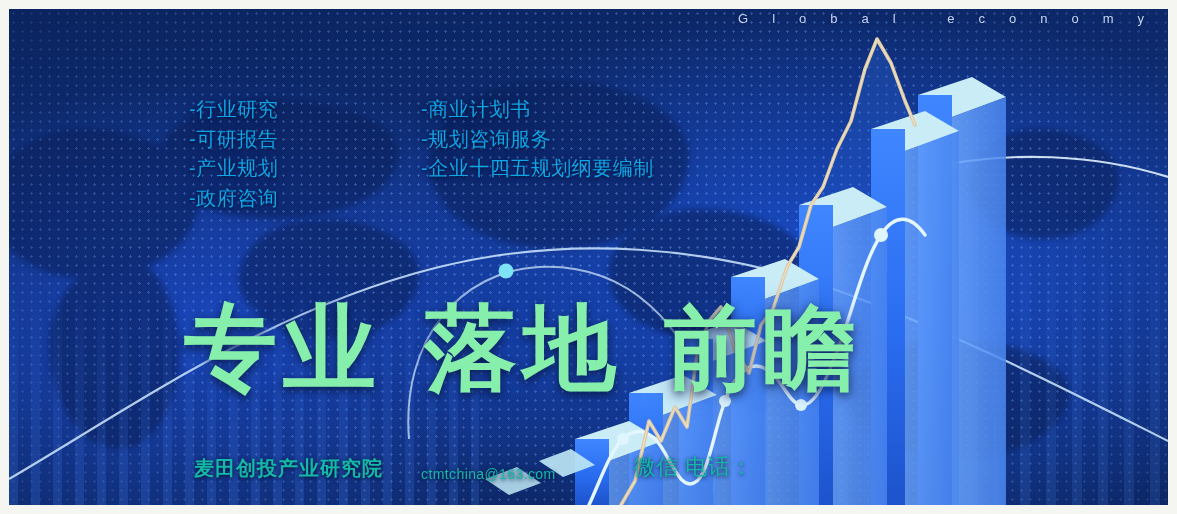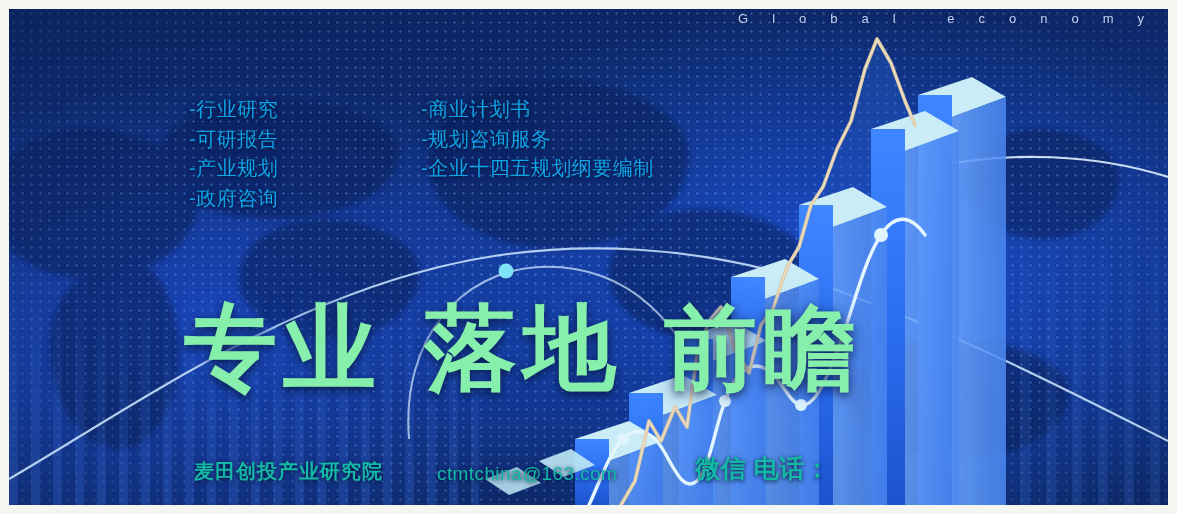--- a/index.html
+++ b/index.html
@@ -121,22 +121,22 @@
   
   .footer{
     position:absolute;
     left:185px;top:443px;
     display:flex;align-items:flex-end;
     white-space:nowrap;
     color:#14b8a6;
     text-shadow:0 1px 4px rgba(4,14,46,.95);
   }
   .f-org{font-size:20px;font-weight:700;letter-spacing:1px;}
-  .f-mail{font-size:19px;font-weight:400;letter-spacing:.4px;margin-left:54px;}
-  .f-wx{font-size:25px;font-weight:700;letter-spacing:.5px;margin-left:78px;}
+  .f-mail{font-size:14px;font-weight:400;letter-spacing:.4px;margin-left:38px;}
+  .f-wx{font-size:22px;font-weight:400;letter-spacing:.5px;margin-left:78px;}
   .f-phone{font-size:21px;font-weight:400;letter-spacing:.4px;}
 </style>
 </head>
 <body>
 
 <div id="banner">
   <div class="frame">
 
     <div class="bg-base"></div>
 

